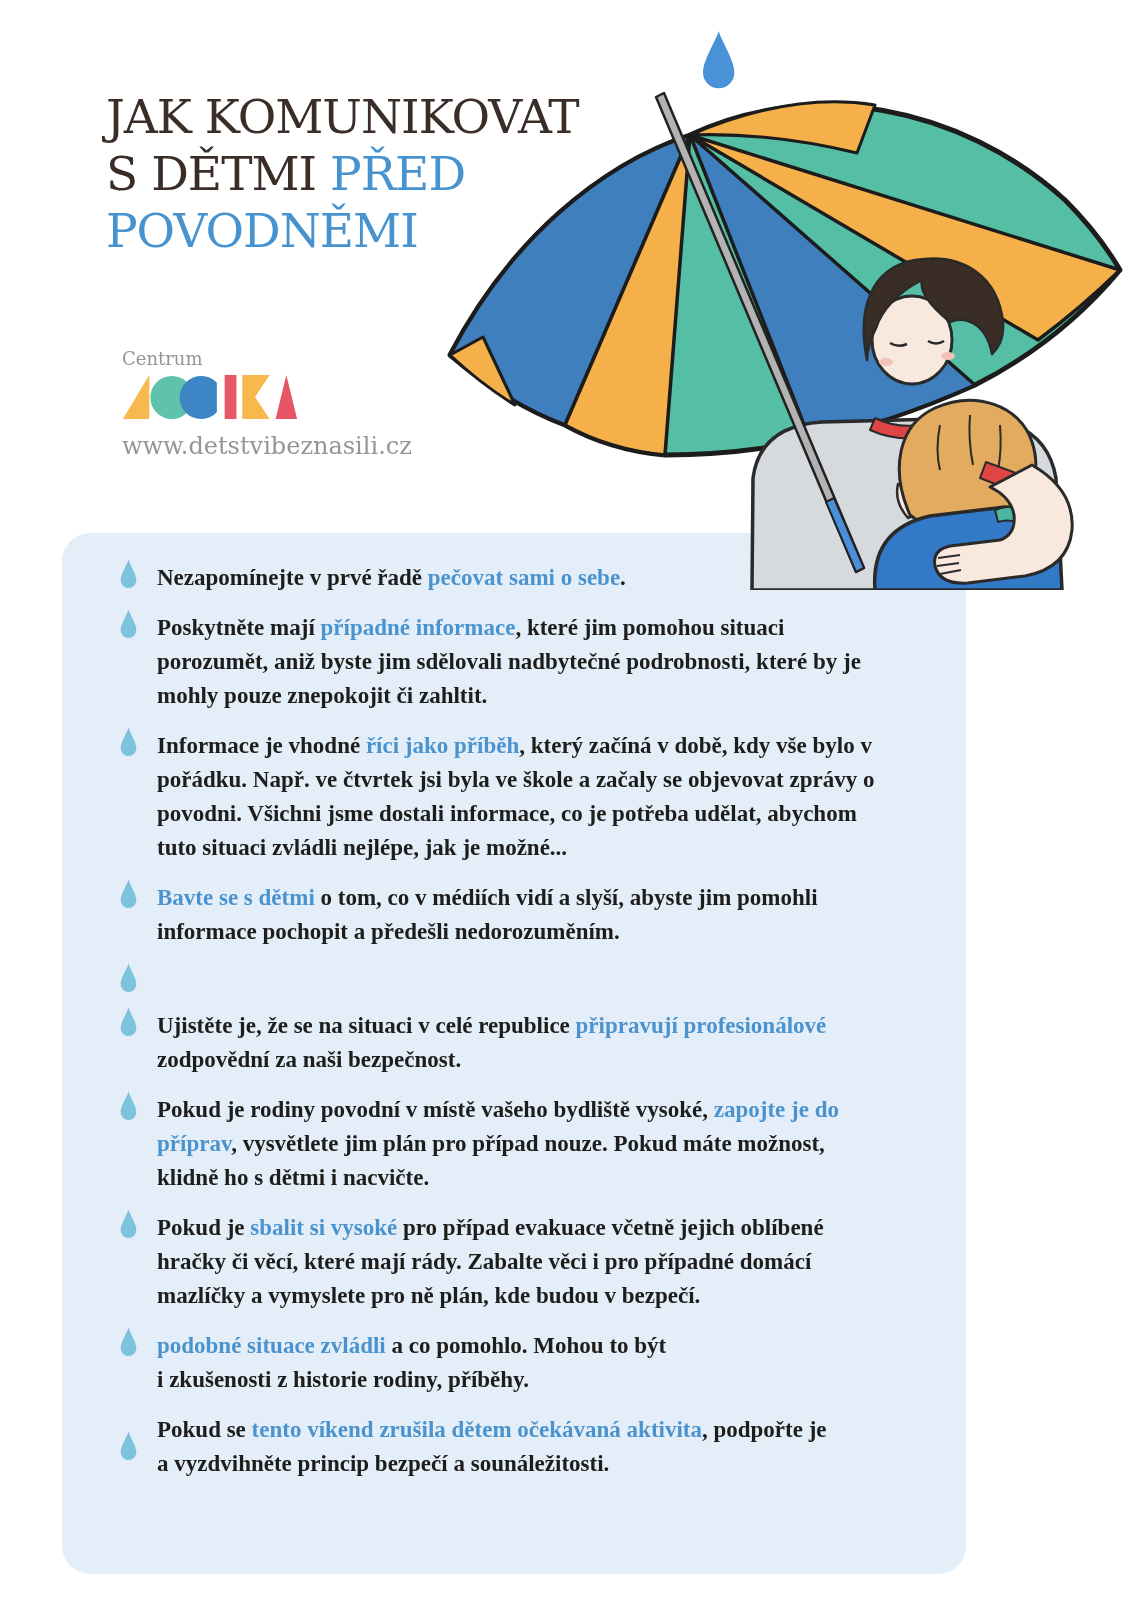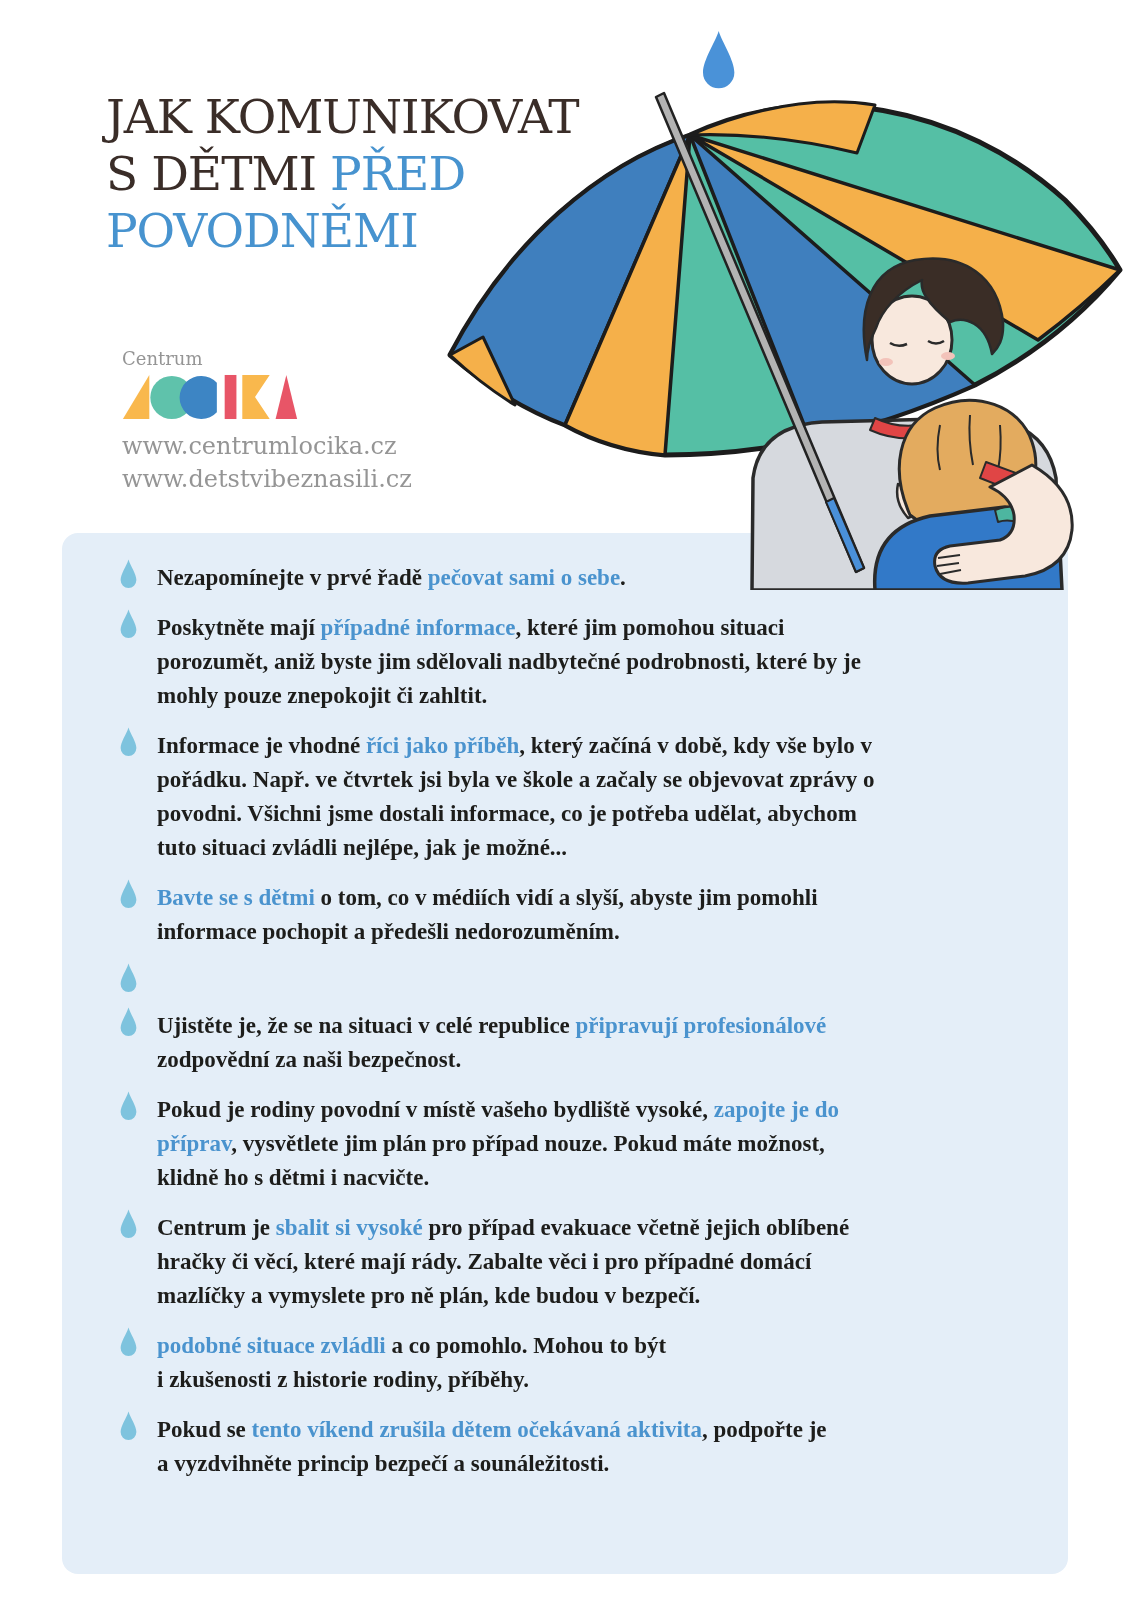--- a/index.html
+++ b/index.html
@@ -19,25 +19,25 @@
   .logo-marks{display:block;width:176px;height:46px;}
 
   .urls{position:absolute;left:122px;top:430px;
         font-family:"DejaVu Serif",serif;font-size:24px;line-height:33px;
         color:var(--gray-text);}
 
   
   .illustration{position:absolute;left:420px;top:10px;width:711px;height:580px;z-index:2;}
 
   
-  .content-box{position:absolute;left:62px;top:533px;width:1006px;min-height:1041px;
-               box-sizing:border-box;background:var(--box-bg);border-radius:16px;
+  .content-box{position:absolute;left:62px;top:533px;width:904px;min-height:1041px;
+               box-sizing:border-box;background:var(--box-bg);border-radius:28px;
                padding:28px 28px 40px 56px;z-index:1;}
   .bullet-row{display:flex;align-items:flex-start;gap:18px;margin-bottom:16px;}
-  .bullet-row:last-child{margin-bottom:0;}
+  .bullet-row:last-child{margin-bottom:0;align-items:center;}
   .drop{width:21px;height:31px;flex:0 0 21px;margin-top:-3px;fill:var(--bullet-drop);}
   .btext{margin:0;white-space:pre-line;max-width:885px;
          font-family:"Liberation Serif",serif;font-weight:bold;
          font-size:23px;line-height:34px;color:var(--body-text);}
   .btext .blue{color:var(--link-blue);}
 </style>
 </head>
 <body>
 
 <div class="page">
@@ -54,21 +54,20 @@
       <polygon points="0,46 27,1 27,46" style="fill:var(--logo-yellow)"></polygon>
       <circle cx="50" cy="24" r="22" style="fill:var(--logo-teal)"></circle>
       <path d="M96,9 A22,22 0 1 0 96,39 Z" style="fill:var(--logo-blue)"></path>
       <rect x="104" y="1" width="12" height="45" style="fill:var(--logo-red)"></rect>
       <polygon points="122,1 150,1 135,23.5 150,46 122,46" style="fill:var(--logo-yellow)"></polygon>
       <polygon points="156,46 178,46 167,1" style="fill:var(--logo-red)"></polygon>
     </svg>
   </div>
 
   <div class="urls">
-    <div>www.centrumlocika.cz</div>
     <div>www.detstvibeznasili.cz</div>
   </div>
 
   <svg class="illustration" viewBox="0 0 711 580" aria-hidden="true">
 
     <g>
       <path transform="translate(283,20) scale(1.12)" d="M14,1 C11,11 0,27 0,38 a14,14 0 0 0 28,0 C28,27 17,11 14,1 Z" style="fill:var(--raindrop)"></path>
       <path transform="translate(332,98) scale(1.3)" d="M14,1 C11,11 0,27 0,38 a14,14 0 0 0 28,0 C28,27 17,11 14,1 Z" style="fill:var(--raindrop)"></path>
     </g>
 
@@ -167,21 +166,21 @@
             <path d="M12,1 C9.5,9 3,17.5 3,24.5 a9,9 0 0 0 18,0 C21,17.5 14.5,9 12,1 Z"></path>
           </svg>
           <p class="btext"><span>Pokud je rodiny povodní v místě vašeho bydliště vysoké, </span><span class="blue">zapojte je do
 příprav</span><span>, vysvětlete jim plán pro případ nouze. Pokud máte možnost,
 klidně ho s dětmi i nacvičte.</span></p>
         </div>
         <div class="bullet-row">
           <svg class="drop" viewBox="0 0 24 34" aria-hidden="true">
             <path d="M12,1 C9.5,9 3,17.5 3,24.5 a9,9 0 0 0 18,0 C21,17.5 14.5,9 12,1 Z"></path>
           </svg>
-          <p class="btext"><span>Centrum je </span><span class="blue">sbalit si vysoké</span><span> pro případ evakuace včetně jejich oblíbené
+          <p class="btext"><span>Pokud je </span><span class="blue">sbalit si vysoké</span><span> pro případ evakuace včetně jejich oblíbené
 hračky či věcí, které mají rády. Zabalte věci i pro případné domácí
 mazlíčky a vymyslete pro ně plán, kde budou v bezpečí.</span></p>
         </div>
         <div class="bullet-row">
           <svg class="drop" viewBox="0 0 24 34" aria-hidden="true">
             <path d="M12,1 C9.5,9 3,17.5 3,24.5 a9,9 0 0 0 18,0 C21,17.5 14.5,9 12,1 Z"></path>
           </svg>
           <p class="btext"><span class="blue">podobné situace zvládli</span><span> a co pomohlo. Mohou to být
 i zkušenosti z historie rodiny, příběhy.</span></p>
         </div>

